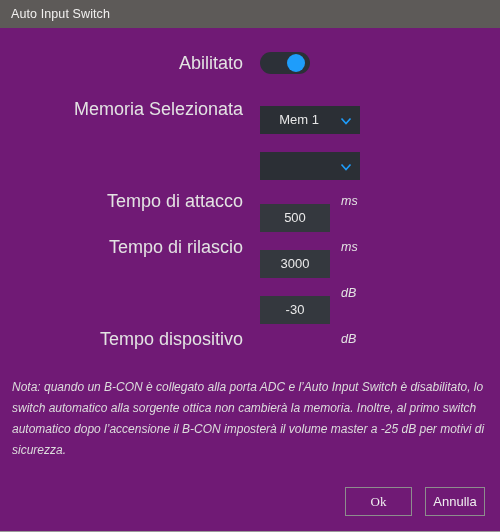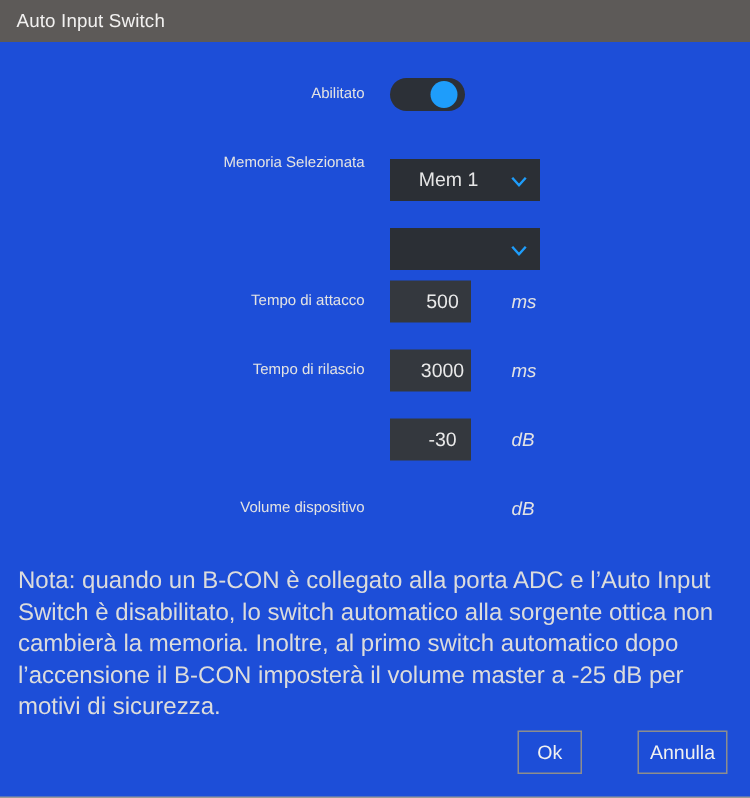--- a/index.html
+++ b/index.html
@@ -14,21 +14,21 @@
     font-family: "Liberation Sans", sans-serif;
     color: #e8e8e8;
     -webkit-font-smoothing: antialiased;
   }
 
   #window {
     position: relative;
     width: 500px;
     height: 532px;
     box-sizing: border-box;
-    background: #1d4ed8;
+    background: #701a75;
     border-bottom: 1px solid #9a9a9a;
     overflow: hidden;
   }
 
   
   #titlebar {
     position: absolute;
     left: 0; top: 0;
     width: 500px;
     height: 28px;
@@ -62,21 +62,21 @@
     height: 30px;
   }
   .row .label {
     position: absolute;
     left: 0;
     top: 0;
     width: 243px;
     height: 30px;
     line-height: 30px;
     text-align: right;
-    font-size: 10px;
+    font-size: 18px;
     color: #e3e3e3;
     white-space: nowrap;
   }
   .row .control {
     position: absolute;
     left: 260px;
     top: 0;
   }
   .row .unit {
     position: absolute;
@@ -137,23 +137,23 @@
     top: 9px;
     width: 11px;
     height: 11px;
     display: block;
   }
   .dropdown .chev svg { display: block; }
 
   
   .textbox {
     position: relative;
-    width: 54px;
-    height: 28px;
-    margin-top: 1px;
+    width: 70px;
+    height: 28px;
+    margin-top: 18px;
     background: #34383e;
     box-sizing: border-box;
   }
   .textbox .tb-value {
     position: absolute;
     left: 0;
     top: 0;
     width: 70px;
     height: 28px;
     line-height: 28px;
@@ -162,23 +162,24 @@
     color: #eaeaea;
     white-space: nowrap;
   }
 
   
   #note {
     position: absolute;
     left: 12px;
     top: 377px;
     width: 478px;
-    font-size: 16px;
+    font-size: 12px;
     line-height: 21px;
     color: #dcdcdc;
+    font-style: italic;
   }
 
   
   #footer {
     position: absolute;
     left: 0;
     top: 476px;
     width: 500px;
     height: 56px;
   }
@@ -190,21 +191,21 @@
     text-align: center;
     font-size: 13px;
     color: #f0f0f0;
     background: transparent;
     border: 1px solid #8d8d8d;
     box-sizing: border-box;
     white-space: nowrap;
     font-family: "Liberation Sans", sans-serif;
     padding: 0;
   }
-  #btn-ok  { left: 345px; width: 43px; }
+  #btn-ok  { left: 345px; width: 67px; font-family: Liberation Serif, serif; }
   #btn-cancel { left: 425px; width: 60px; }
 </style>
 </head>
 <body>
 
 <div id="window">
 
   <div id="titlebar">
     <span class="title-text">Auto Input Switch</span>
   </div>
@@ -269,21 +270,21 @@
     <div class="row" style="top:250px;">
       <div class="control">
         <div class="textbox">
           <span class="tb-value">-30</span>
         </div>
       </div>
       <span class="unit">dB</span>
     </div>
 
     <div class="row" style="top:296px;">
-      <span class="label">Volume dispositivo</span>
+      <span class="label">Tempo dispositivo</span>
       <span class="unit">dB</span>
     </div>
 
   </div>
 
   <div id="note">Nota: quando un B-CON è collegato alla porta ADC e l’Auto Input Switch è disabilitato, lo switch automatico alla sorgente ottica non cambierà la memoria. Inoltre, al primo switch automatico dopo l’accensione il B-CON imposterà il volume master a -25 dB per motivi di sicurezza.</div>
 
   <div id="footer">
     <button class="dlg-btn" id="btn-ok">Ok</button>
     <button class="dlg-btn" id="btn-cancel">Annulla</button>

